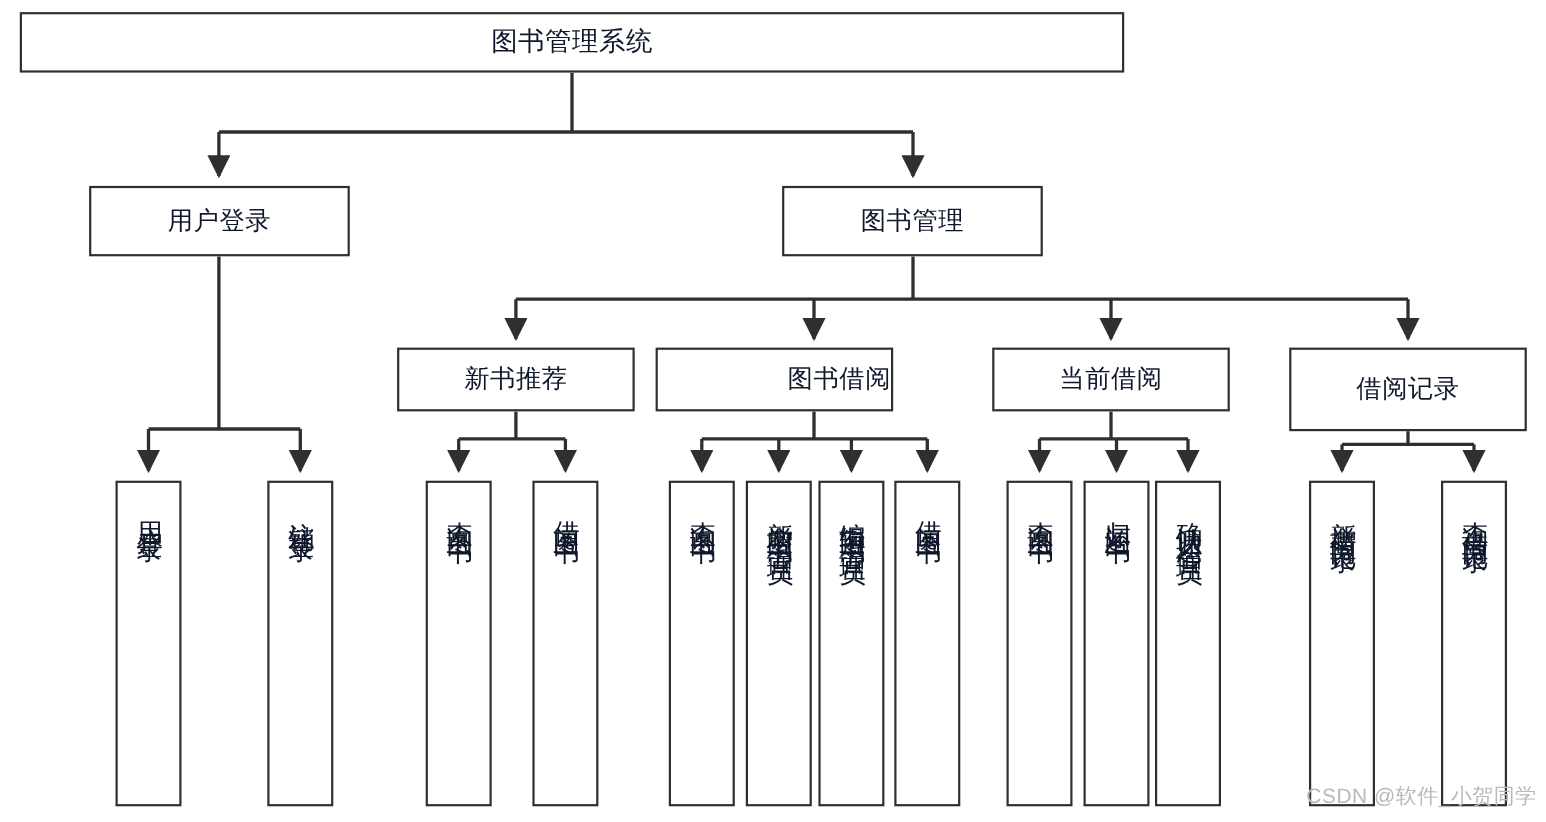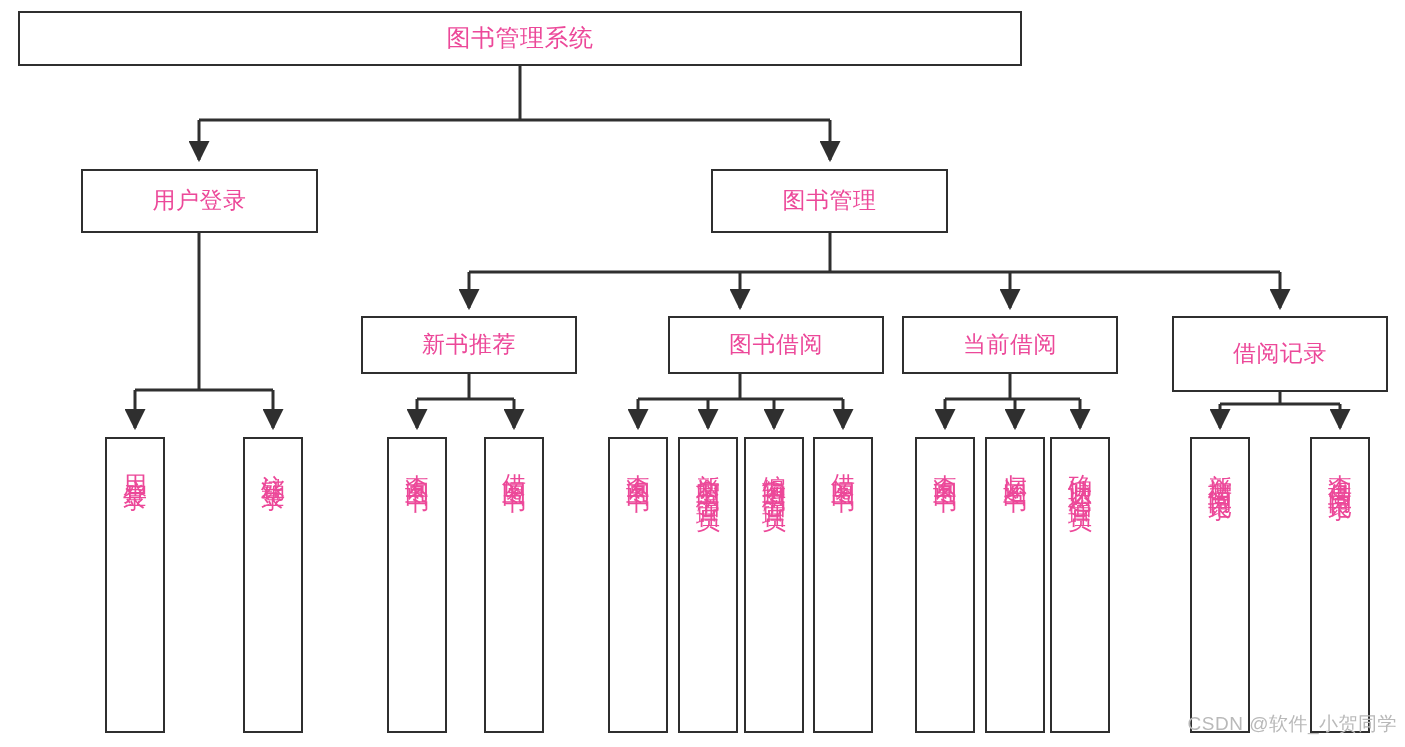--- a/index.html
+++ b/index.html
@@ -27,21 +27,21 @@
   }
   
   .node {
     position: absolute;
     box-sizing: border-box;
     background: #ffffff;
     border: 2px solid #2f2f2f;
     display: flex;
     align-items: center;
     justify-content: center;
-    color: #ec4899;
+    color: #0f172a;
     z-index: 2;
   }
   .node-label {
     display: block;
     line-height: 1.18;
     letter-spacing: 0.5px;
     white-space: nowrap;
   }
   
   .node.horizontal .node-label {
@@ -138,21 +138,21 @@
   </div>
 
   <div class="node horizontal" style="left:361px; top:316px; width:216px; height:58px;">
     <span class="node-label">新书推荐</span>
   </div>
 
   <div class="node horizontal" style="left:711px; top:169px; width:237px; height:64px;">
     <span class="node-label">图书管理</span>
   </div>
 
-  <div class="node horizontal" style="left:668px; top:316px; width:216px; height:58px;">
+  <div class="node horizontal" style="left:596px; top:316px; width:216px; height:58px;justify-content:flex-end;">
     <span class="node-label">图书借阅</span>
   </div>
 
   <div class="node horizontal" style="left:902px; top:316px; width:216px; height:58px;">
     <span class="node-label">当前借阅</span>
   </div>
 
   <div class="node horizontal" style="left:1172px; top:316px; width:216px; height:76px;">
     <span class="node-label">借阅记录</span>
   </div>

